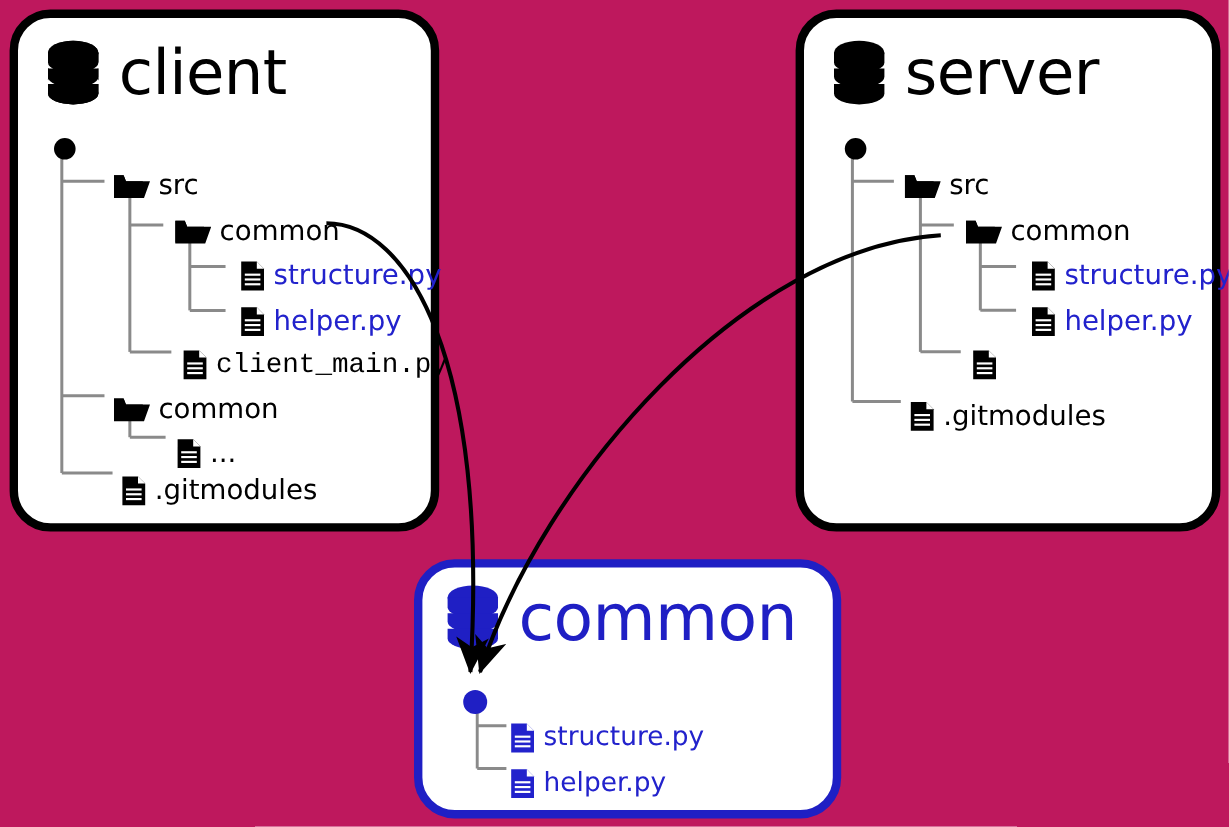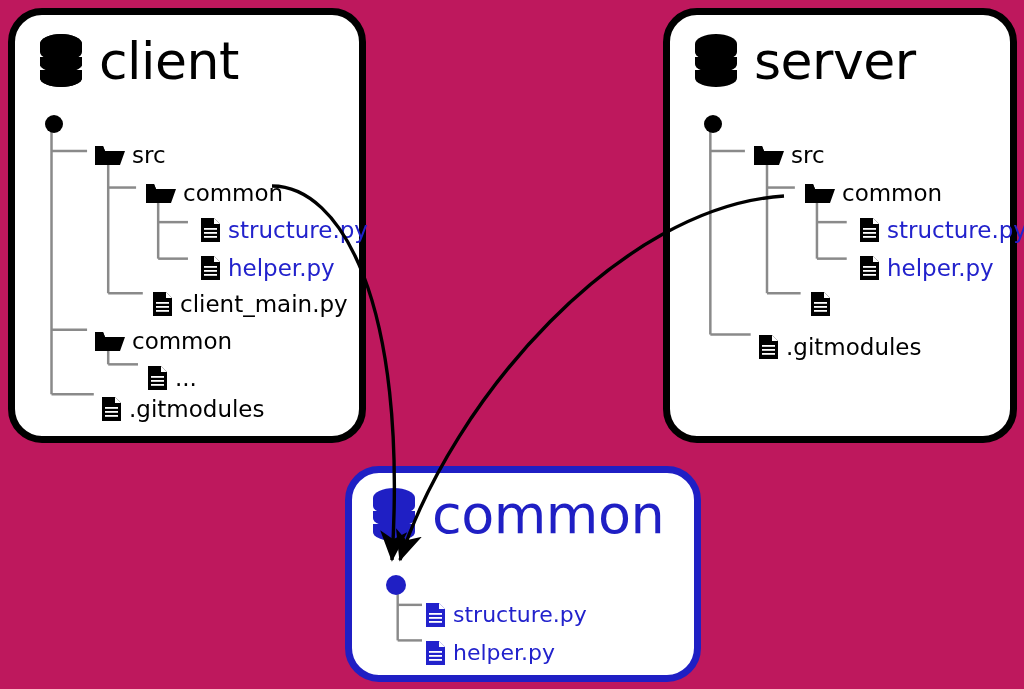--- a/index.html
+++ b/index.html
@@ -187,21 +187,21 @@
         <svg class="file-icon" width="21" height="26" viewBox="0 0 21 26">
           <path d="M1 1 L14 1 L20 7 L20 25 L1 25 Z" fill="#000"></path>
           <path d="M14 1 L20 7 L14 7 Z" fill="#fff"></path>
           <rect x="4" y="11" width="13" height="1.8" fill="#fff"></rect>
           <rect x="4" y="15" width="13" height="1.8" fill="#fff"></rect>
           <rect x="4" y="19" width="13" height="1.8" fill="#fff"></rect>
         </svg>
         <span class="row-label blue">helper.py</span>
       </div>
 
-      <div class="tree-row" style="left:137px; top:276px;">
+      <div class="tree-row" style="left:137px; top:276px;font-family:Liberation Mono, monospace;">
         <svg class="file-icon" width="21" height="26" viewBox="0 0 21 26">
           <path d="M1 1 L14 1 L20 7 L20 25 L1 25 Z" fill="#000"></path>
           <path d="M14 1 L20 7 L14 7 Z" fill="#fff"></path>
           <rect x="4" y="11" width="13" height="1.8" fill="#fff"></rect>
           <rect x="4" y="15" width="13" height="1.8" fill="#fff"></rect>
           <rect x="4" y="19" width="13" height="1.8" fill="#fff"></rect>
         </svg>
         <span class="row-label">client_main.py</span>
       </div>
 

